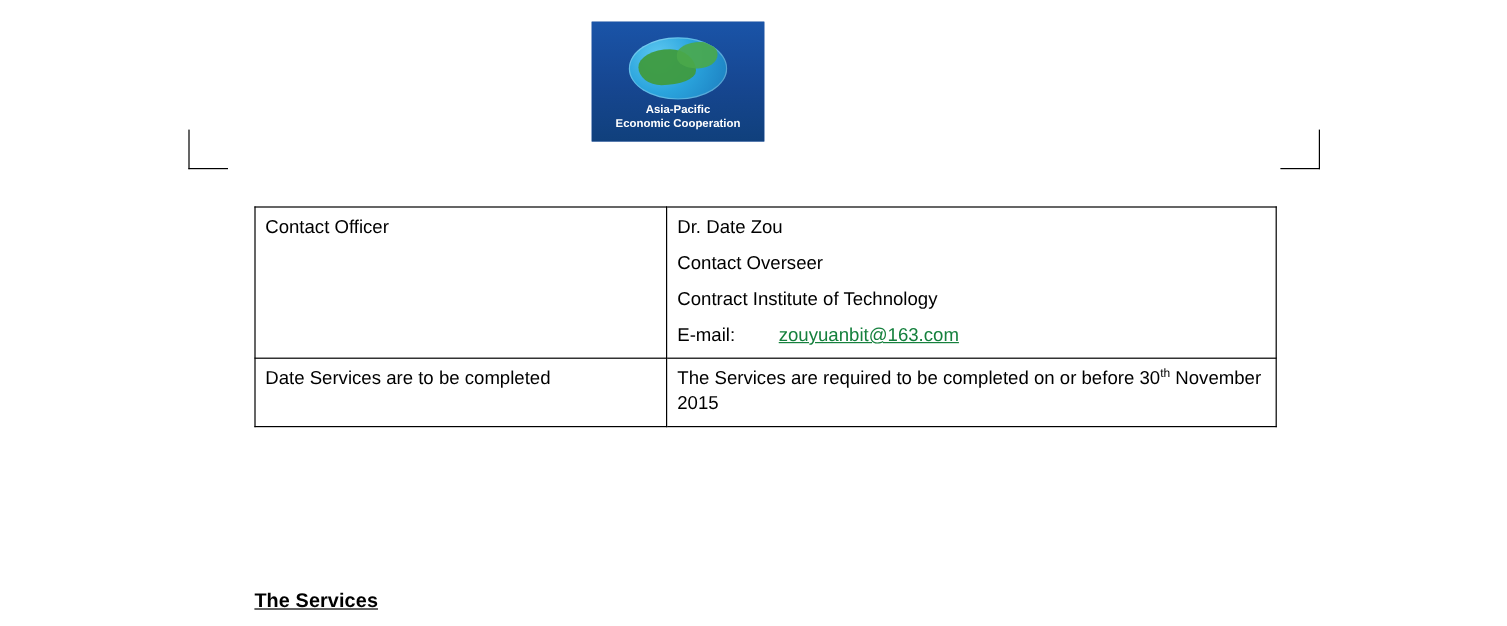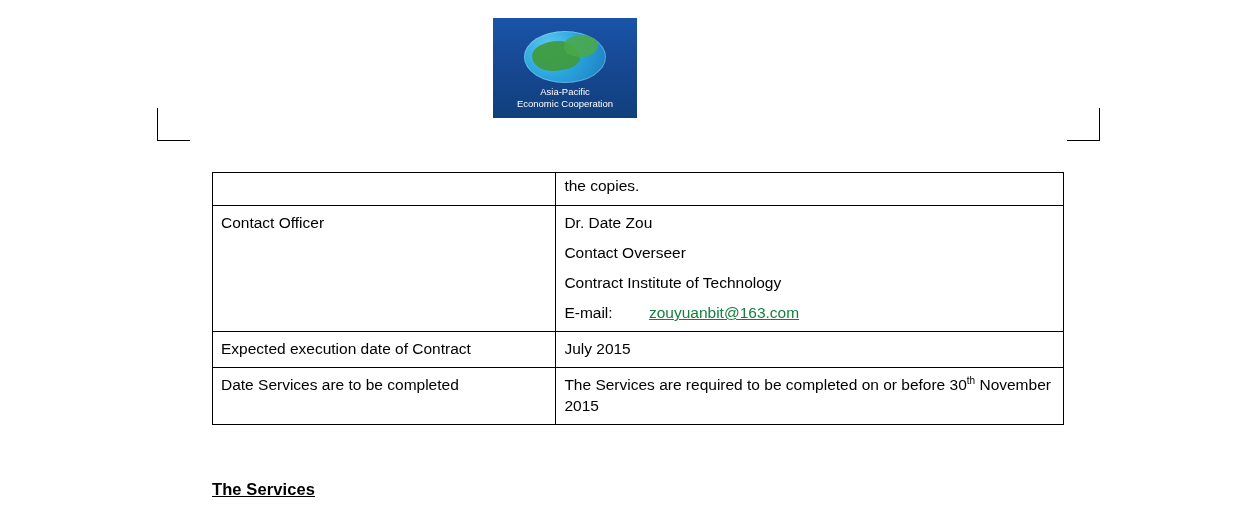--- a/index.html
+++ b/index.html
@@ -79,21 +79,21 @@
     text-shadow: 0 1px 1px rgba(0,0,0,.55);
     z-index: 3;
   }
   .logo-sub {
     position: absolute;
     left: 0;
     top: 68px;
     width: 144px;
     text-align: center;
     font-family: "Liberation Sans", sans-serif;
-    font-weight: normal;
+    font-weight: bold;
     font-size: 9.5px;
     line-height: 11.5px;
     color: #ffffff;
     z-index: 3;
   }
 
   
   .crop-mark {
     position: absolute;
     width: 32px;
@@ -140,21 +140,21 @@
     font-size: 10px;
     vertical-align: super;
     font-weight: normal;
     line-height: 0;
   }
 
   
   .services-heading {
     position: absolute;
     left: 212px;
-    top: 480px;
+    top: 492px;
     font-size: 16.5px;
     font-weight: bold;
     text-decoration: underline;
     letter-spacing: .1px;
   }
 </style>
 </head>
 <body>
 
 <div class="logo-wrap">
@@ -168,36 +168,28 @@
 
 <div class="crop-mark tl"></div>
 <div class="crop-mark tr"></div>
 
 <table class="doc-table">
   <colgroup>
     <col class="col-label">
     <col class="col-value">
   </colgroup>
   <tbody>
-    <tr class="row-top">
-      <td class="cell-empty"></td>
-      <td>the copies.</td>
-    </tr>
     <tr>
       <td>Contact Officer</td>
       <td class="contact-cell">
         <span class="cell-line">Dr. Date Zou</span>
         <span class="cell-line">Contact Overseer</span>
         <span class="cell-line">Contract Institute of Technology</span>
         <span class="cell-line"><span>E-mail: </span><a class="email-link" href="#">zouyuanbit@163.com</a></span>
       </td>
-    </tr>
-    <tr>
-      <td>Expected execution date of Contract</td>
-      <td>July 2015</td>
     </tr>
     <tr>
       <td>Date Services are to be completed</td>
       <td><span>The Services are required to be completed on or before</span> <span>30</span><sup class="ord">th</sup><span> November 2015</span></td>
     </tr>
   </tbody>
 </table>
 
 <div class="services-heading">The Services</div>
 

